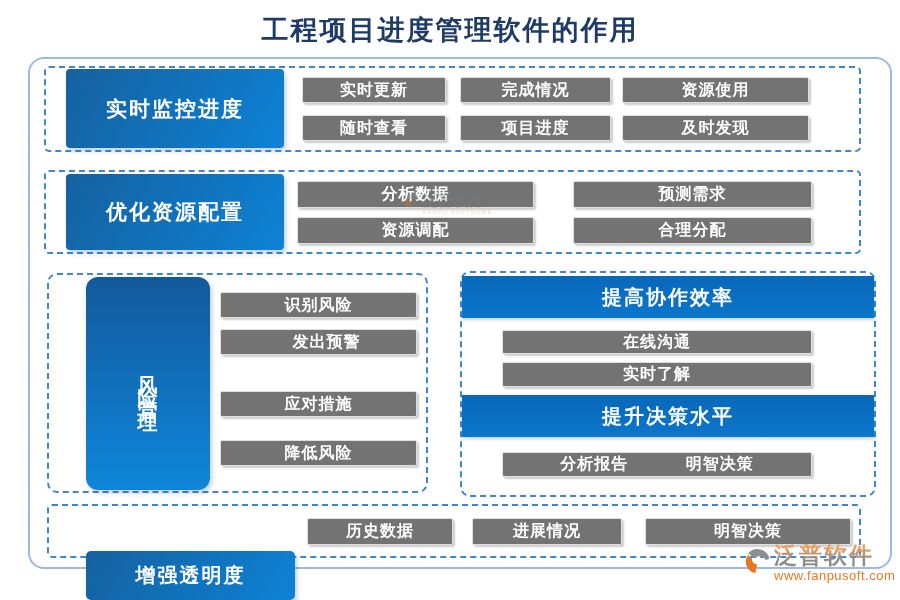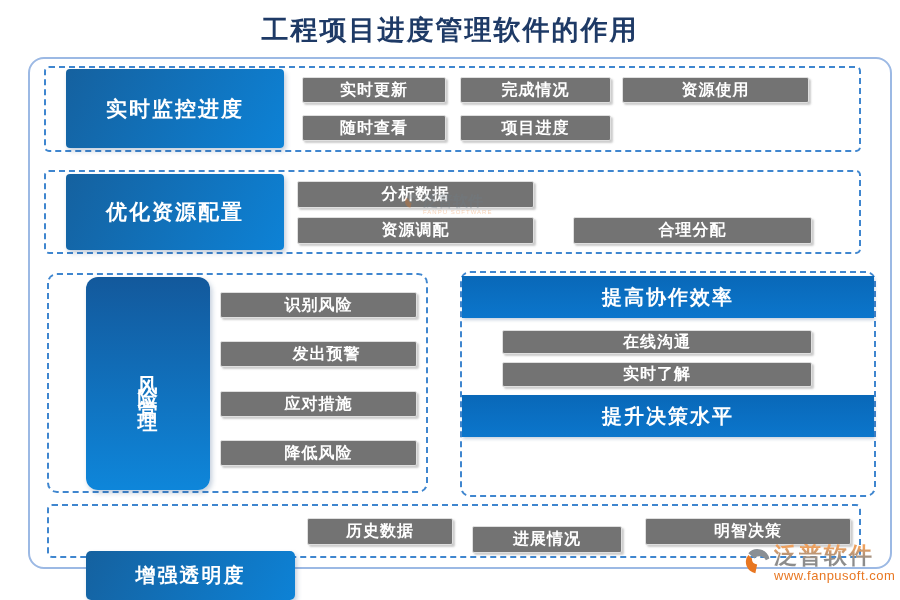--- a/index.html
+++ b/index.html
@@ -80,24 +80,26 @@
 
   <div class="frame"></div>
 
   <div class="dashed" style="left:44px;top:66px;width:817px;height:86px;"></div>
   <div class="bigbox" style="left:66px;top:69px;width:218px;height:79px;font-size:21px;">实时监控进度</div>
   <div class="btn" style="left:302px;top:77px;width:144px;">实时更新</div>
   <div class="btn" style="left:460px;top:77px;width:151px;">完成情况</div>
   <div class="btn" style="left:622px;top:77px;width:187px;">资源使用</div>
   <div class="btn" style="left:302px;top:115px;width:144px;">随时查看</div>
   <div class="btn" style="left:460px;top:115px;width:151px;">项目进度</div>
+  <div class="btn" style="left:622px;top:115px;width:187px;">及时发现</div>
 
   <div class="dashed" style="left:44px;top:170px;width:817px;height:84px;"></div>
   <div class="bigbox" style="left:66px;top:174px;width:218px;height:76px;font-size:21px;">优化资源配置</div>
   <div class="btn" style="left:297px;top:181px;width:237px;height:27px;">分析数据</div>
+  <div class="btn" style="left:573px;top:181px;width:239px;height:27px;">预测需求</div>
   <div class="btn" style="left:297px;top:217px;width:237px;height:27px;">资源调配</div>
   <div class="btn" style="left:573px;top:217px;width:239px;height:27px;">合理分配</div>
 
   <div class="watermark">
     <span style="margin-right:3px;">
       <svg width="16" height="16" viewBox="0 0 32 32">
         <path d="M29 13 A14 14 0 0 0 5 7 L12 13 A8 8 0 0 1 25 15 Z" fill="#8a8f94"></path>
         <path d="M5 9 A13 13 0 0 0 13 30 L15 20 A7 7 0 0 1 9 13 Z" fill="#e87722"></path>
       </svg>
     </span>
@@ -105,34 +107,38 @@
       <span class="wm-brand">泛普软件</span>
       <span class="wm-sub">FANPU SOFTWARE</span>
     </span>
   </div>
 
   <div class="dashed round" style="left:47px;top:273px;width:381px;height:220px;"></div>
   <div class="bigbox vertical" style="left:86px;top:277px;width:124px;height:213px;">
     <span class="vtext">风险管理</span>
   </div>
   <div class="btn" style="left:220px;top:292px;width:197px;">识别风险</div>
-  <div class="btn" style="left:220px;top:341px;width:197px;padding-left:16px;">发出预警</div>
+  <div class="btn" style="left:220px;top:329px;width:197px;padding-left:16px;">发出预警</div>
   <div class="btn" style="left:220px;top:391px;width:197px;">应对措施</div>
   <div class="btn" style="left:220px;top:440px;width:197px;">降低风险</div>
 
   <div class="dashed round" style="left:460px;top:271px;width:416px;height:226px;"></div>
   <div class="hdr" style="left:462px;top:276px;width:412px;height:42px;">提高协作效率</div>
   <div class="btn" style="left:502px;top:330px;width:310px;height:24px;">在线沟通</div>
   <div class="btn" style="left:502px;top:362px;width:310px;height:25px;">实时了解</div>
   <div class="hdr" style="left:462px;top:395px;width:412px;height:42px;">提升决策水平</div>
+  <div class="btn combo" style="left:502px;top:452px;width:310px;height:25px;">
+    <span>分析报告</span>
+    <span>明智决策</span>
+  </div>
 
   <div class="dashed" style="left:47px;top:504px;width:814px;height:54px;"></div>
   <div class="bigbox" style="left:86px;top:507px;width:209px;height:49px;font-size:20px;border-radius:5px;margin-top:44px;">增强透明度</div>
   <div class="btn" style="left:307px;top:518px;width:146px;height:27px;">历史数据</div>
-  <div class="btn" style="left:472px;top:518px;width:150px;height:27px;margin-top:8px;">进展情况</div>
+  <div class="btn" style="left:472px;top:518px;width:150px;height:27px;">进展情况</div>
   <div class="btn" style="left:645px;top:518px;width:206px;height:27px;">明智决策</div>
 
   <div class="fanpu-logo">
     <span style="margin-right:2px;margin-top:3px;">
       <svg width="28" height="28" viewBox="0 0 32 32">
         <path d="M29 13 A14 14 0 0 0 5 7 L12 13 A8 8 0 0 1 25 15 Z" fill="#8a8f94"></path>
         <path d="M5 9 A13 13 0 0 0 13 30 L15 20 A7 7 0 0 1 9 13 Z" fill="#e87722"></path>
       </svg>
     </span>
     <span class="logo-text">

